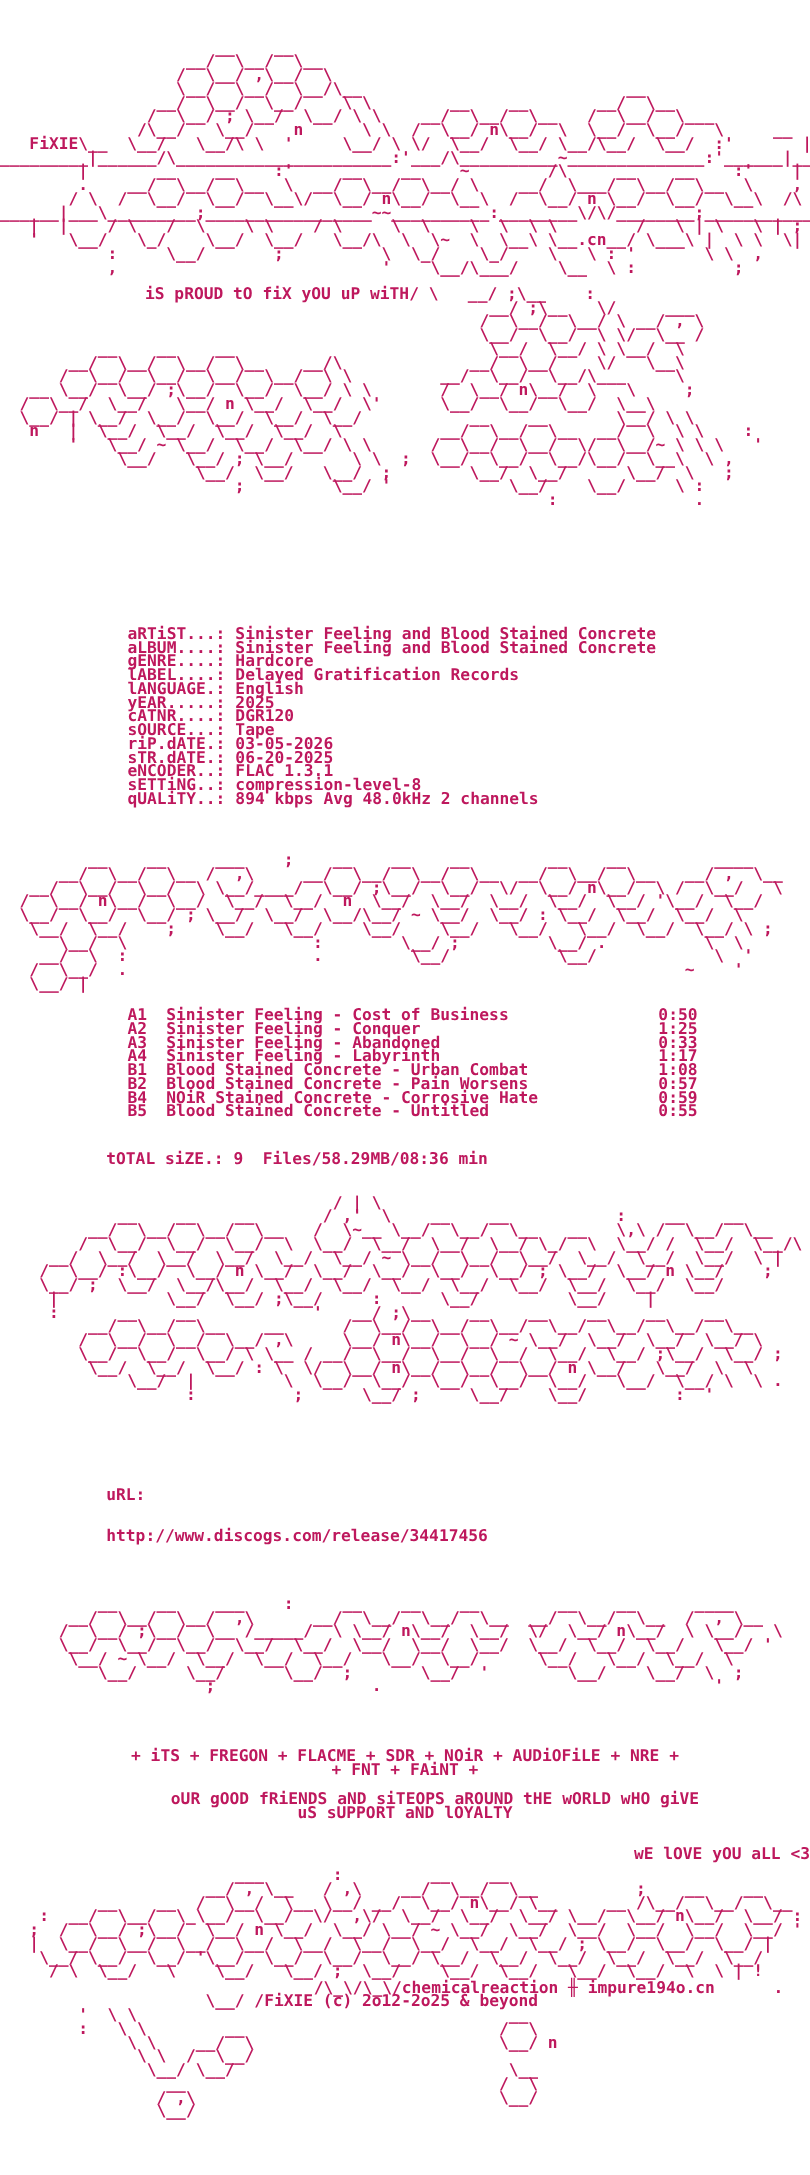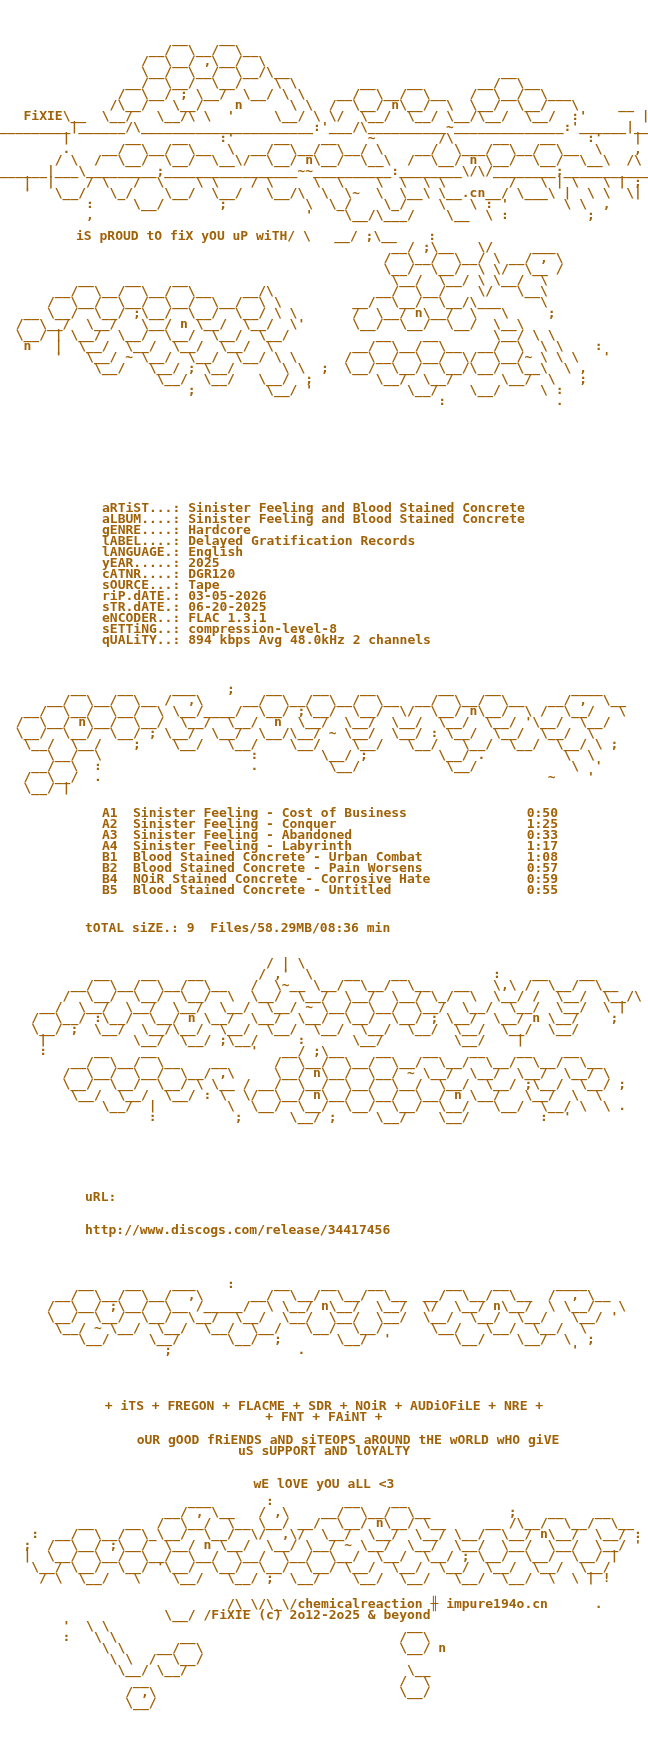--- a/index.html
+++ b/index.html
@@ -1,46 +1,46 @@
 <!DOCTYPE html>
 <html><head>
 <meta charset="utf-8">
 <style>
   html,body{margin:0;padding:0;background:#ffffff;}
   body{width:648px;height:1740px;overflow:hidden;}
   .page{
     width:648px;height:1740px;overflow:hidden;
     font-family:"DejaVu Sans Mono","Liberation Mono",monospace;
-    font-weight:bold;font-size:13px;line-height:11px;color:#a16207;
+    font-weight:bold;font-size:13px;line-height:11px;color:#be185d;
     background:#ffffff;
   }
   pre,.mono{margin:0;font:inherit;white-space:pre;}
   .indent{padding-left:85px;}
-  .tagline-row{padding-left:76px;margin-top:10px;}
+  .tagline-row{padding-left:116px;margin-top:10px;}
   .info-row{display:flex;padding-left:102px;}
   .info-row .label{margin-right:8px;white-space:pre;}
   .track-row{display:flex;margin-left:102px;width:456px;}
   .t-pos{width:31px;white-space:pre;}
   .t-title{flex:1;white-space:pre;}
   .t-dur{white-space:pre;}
   .center{text-align:center;}
   .m-header{margin-top:33px;}
   .m-release{margin-top:96px;}
   .m-encoding{}
   .m-art3{margin-top:38px;}
   .m-tracks{margin-top:14px;}
   .m-total{margin-top:27px;}
   .m-art4{margin-top:24px;}
   .m-url{margin-top:47px;}
   .m-art5{margin-top:21px;}
   .m-greets{margin-top:45px;}
   .m-friends{margin-top:12px;padding-left:48px;}
-  .m-love{margin-top:22px;}
+  .m-love{margin-top:22px;text-align:right;}
   .m-art6{margin-top:6px;}
-  .m-credit{margin-top:15px;}
+  .m-credit{margin-top:2px;padding-left:24px;}
 </style>
 </head>
 <body>
 
 <div class="page">
 
   <pre class="art m-header">                      __    __
                    __/  \__/  \__
                   /  \__/ ,\__/  \
                   \__/  \__/  \__/\__                           __

